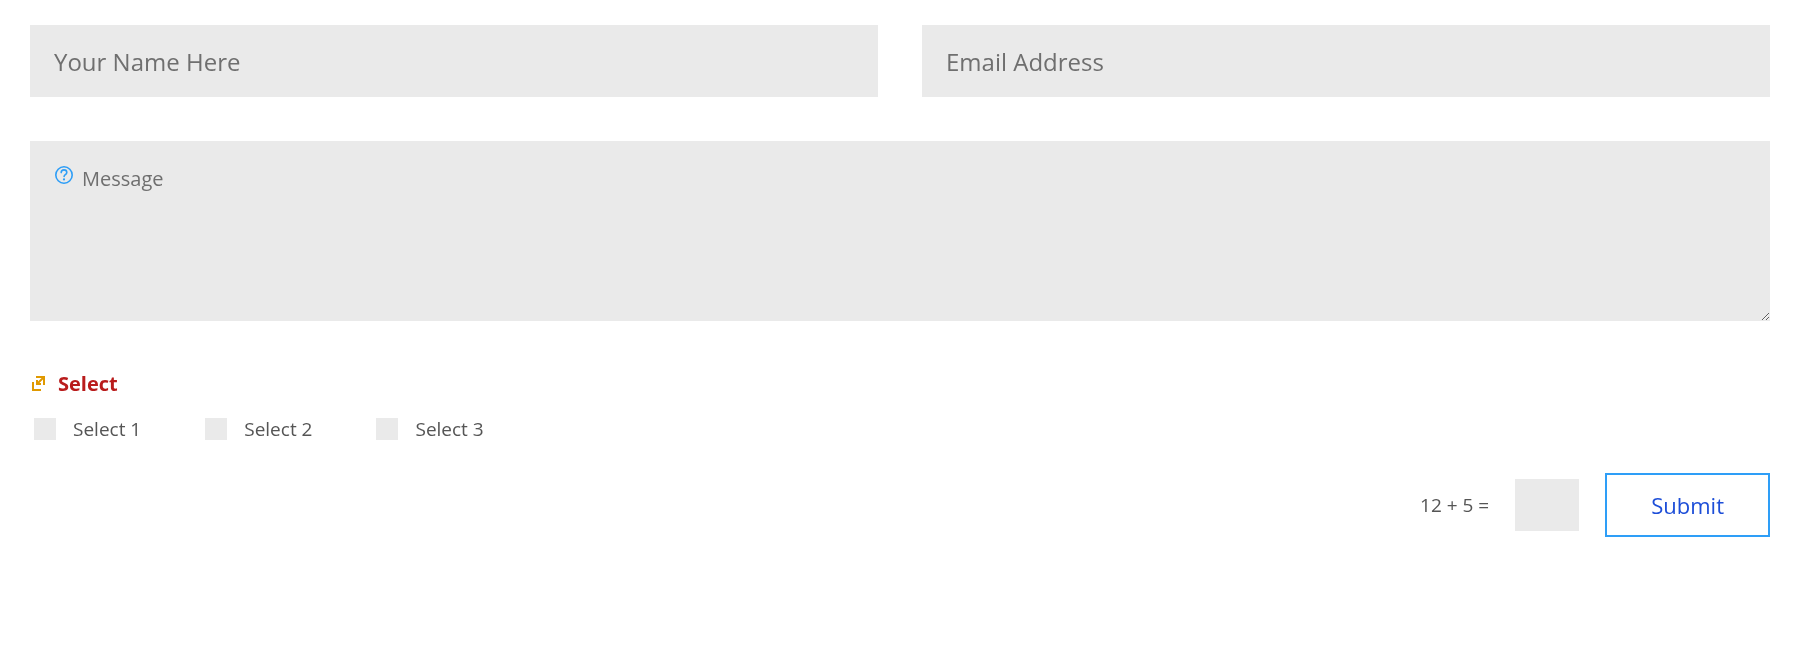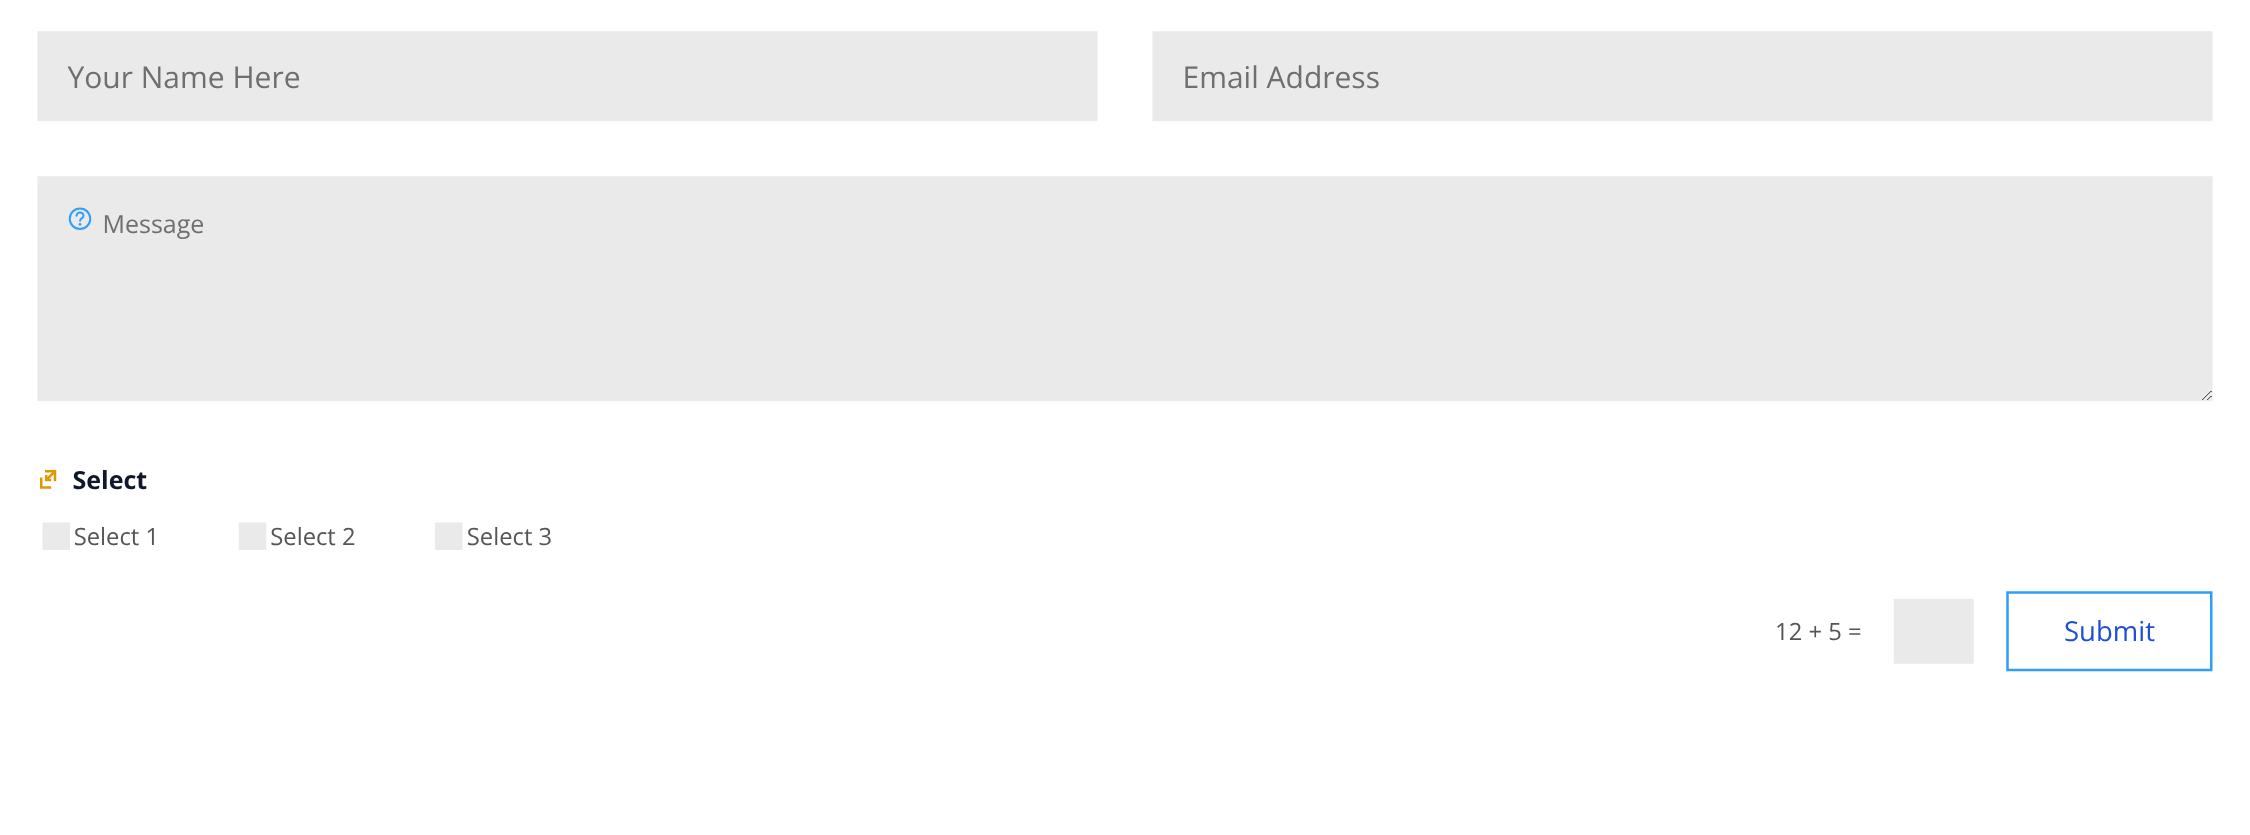--- a/index.html
+++ b/index.html
@@ -70,30 +70,31 @@
     margin-bottom: 18px;
   }
   .select-header-icon {
     width: 18px;
     height: 18px;
     flex: 0 0 auto;
   }
   .select-title {
     font-size: 20px;
     font-weight: 700;
-    color: #0f172a;
+    color: #b91c1c;
   }
   .checkbox-row {
     display: flex;
     align-items: center;
     gap: 60px;
   }
   .checkbox-item {
     display: flex;
     align-items: center;
+    gap: 14px;
   }
   .cb {
     width: 22px;
     height: 22px;
     background: #eaeaea;
     border: none;
     cursor: pointer;
     appearance: none;
     -webkit-appearance: none;
   }

